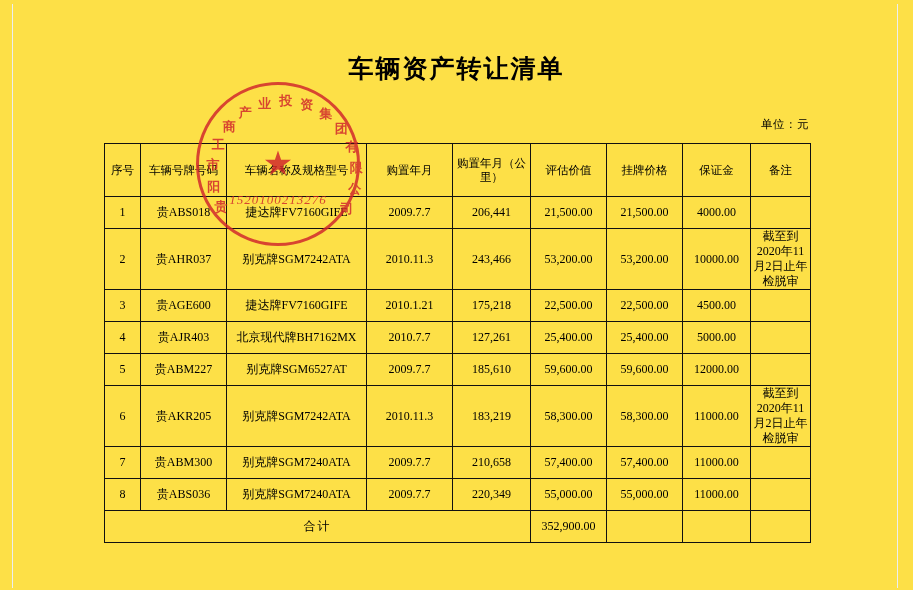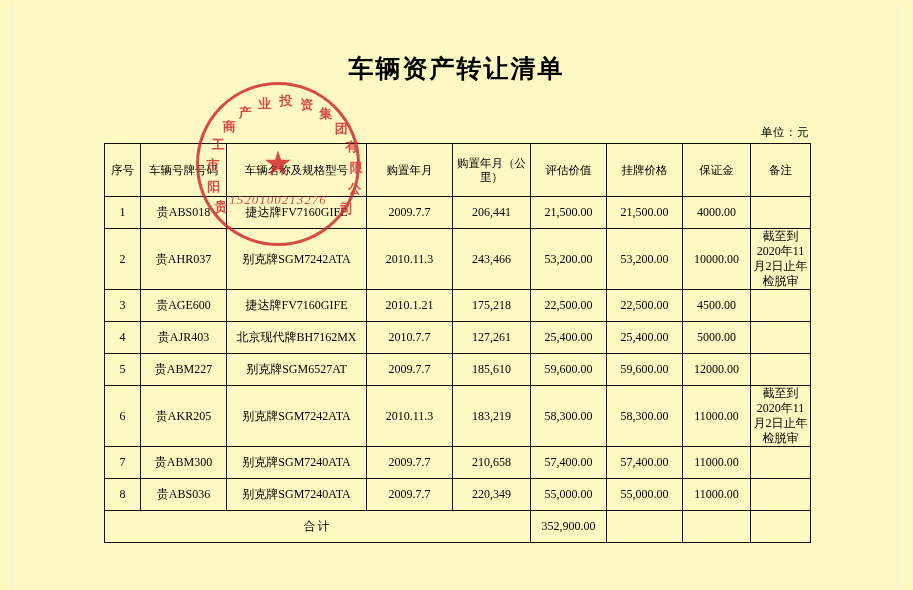--- a/index.html
+++ b/index.html
@@ -13,21 +13,21 @@
     position: relative;
     font-family: "Liberation Serif", "DejaVu Serif", serif;
     color: #000;
     overflow: hidden;
   }
   .page {
     position: absolute;
     left: 0; top: 0;
     width: 913px;
     height: 590px;
-    background: #fef9c3;
+    background: #fde047;
   }
   
   .page-edge {
     position: absolute;
     left: 12px; top: 4px;
     width: 886px; height: 584px;
     border-left: 1px solid #eceef0;
     border-right: 1px solid #eceef0;
     box-sizing: border-box;
   }
@@ -43,21 +43,21 @@
   }
   .subline {
     position: absolute;
     top: 118px;
     left: 104px;
     font-size: 11.5px;
     letter-spacing: 0.5px;
   }
   .unit-note {
     position: absolute;
-    top: 125px;
+    top: 117px;
     right: 104px;
     font-size: 11.5px;
     letter-spacing: 0.5px;
   }
   table.sheet {
     position: absolute;
     left: 104px;
     top: 143px;
     width: 706px;
     border-collapse: collapse;

